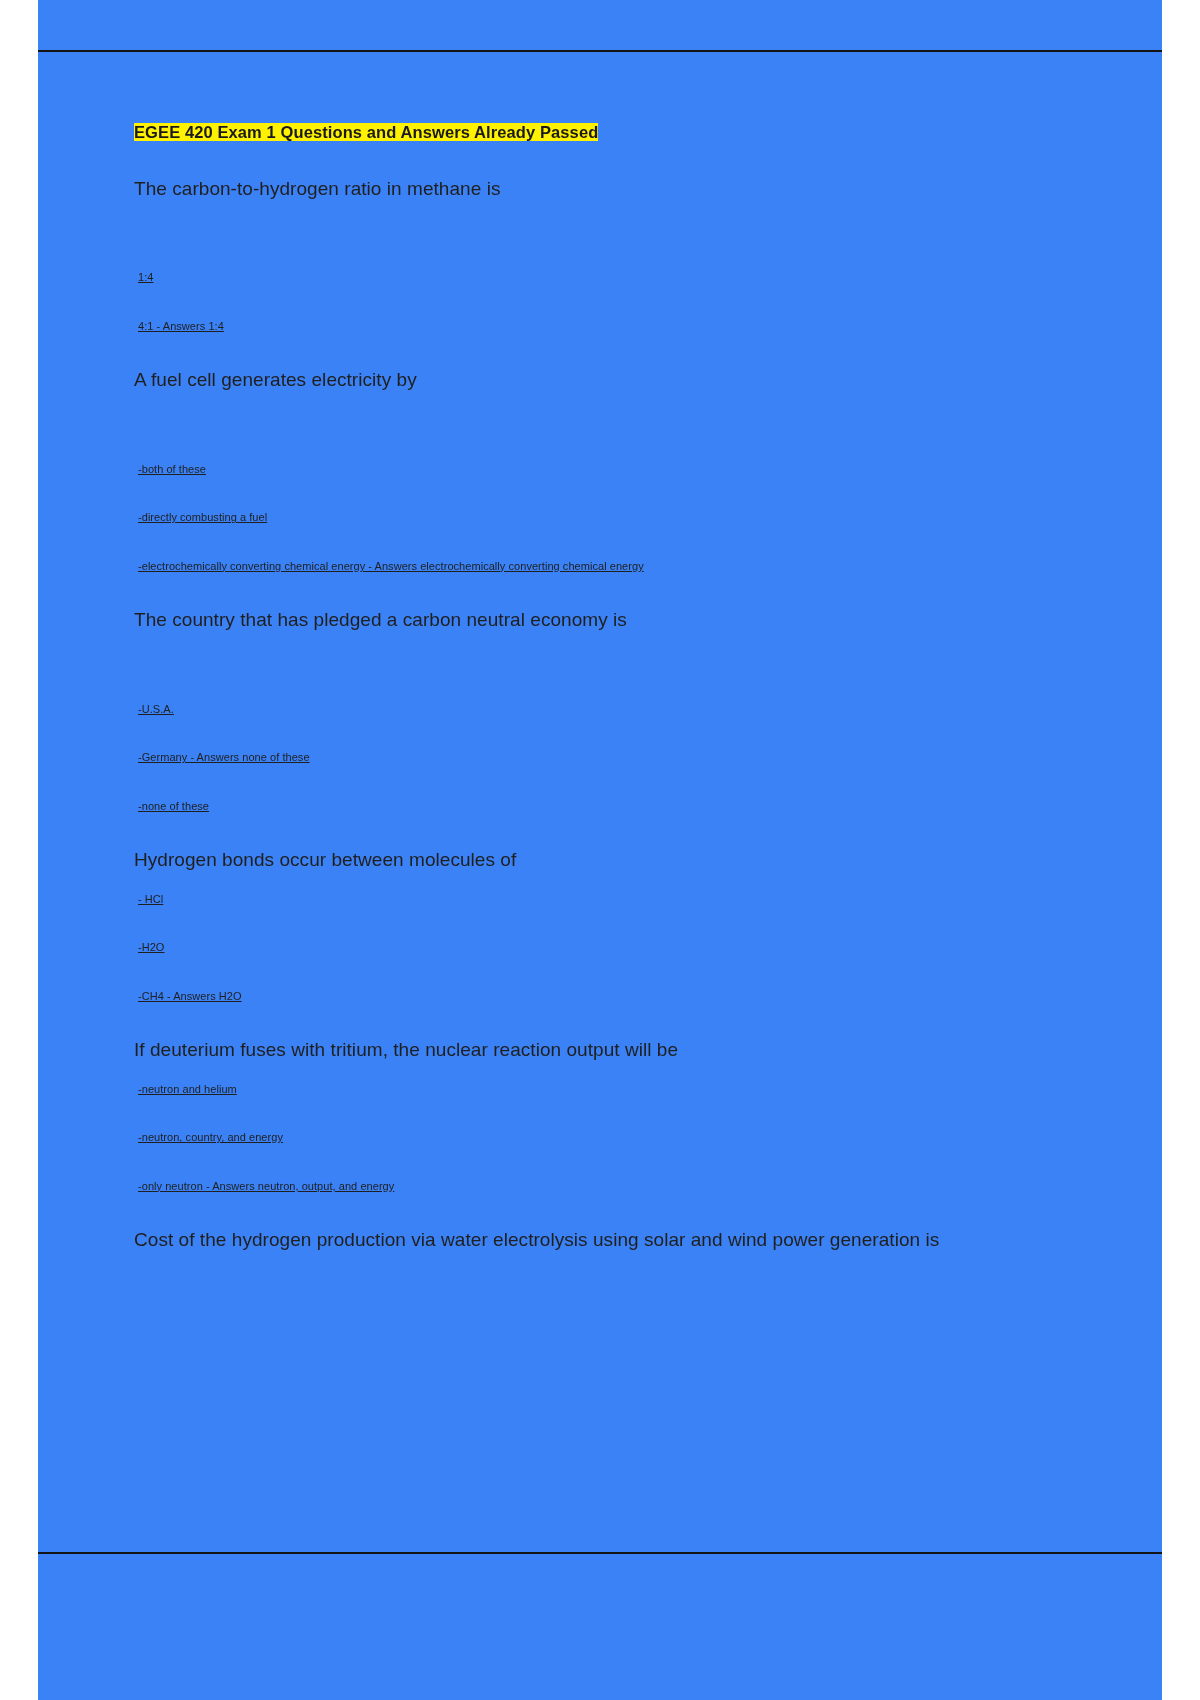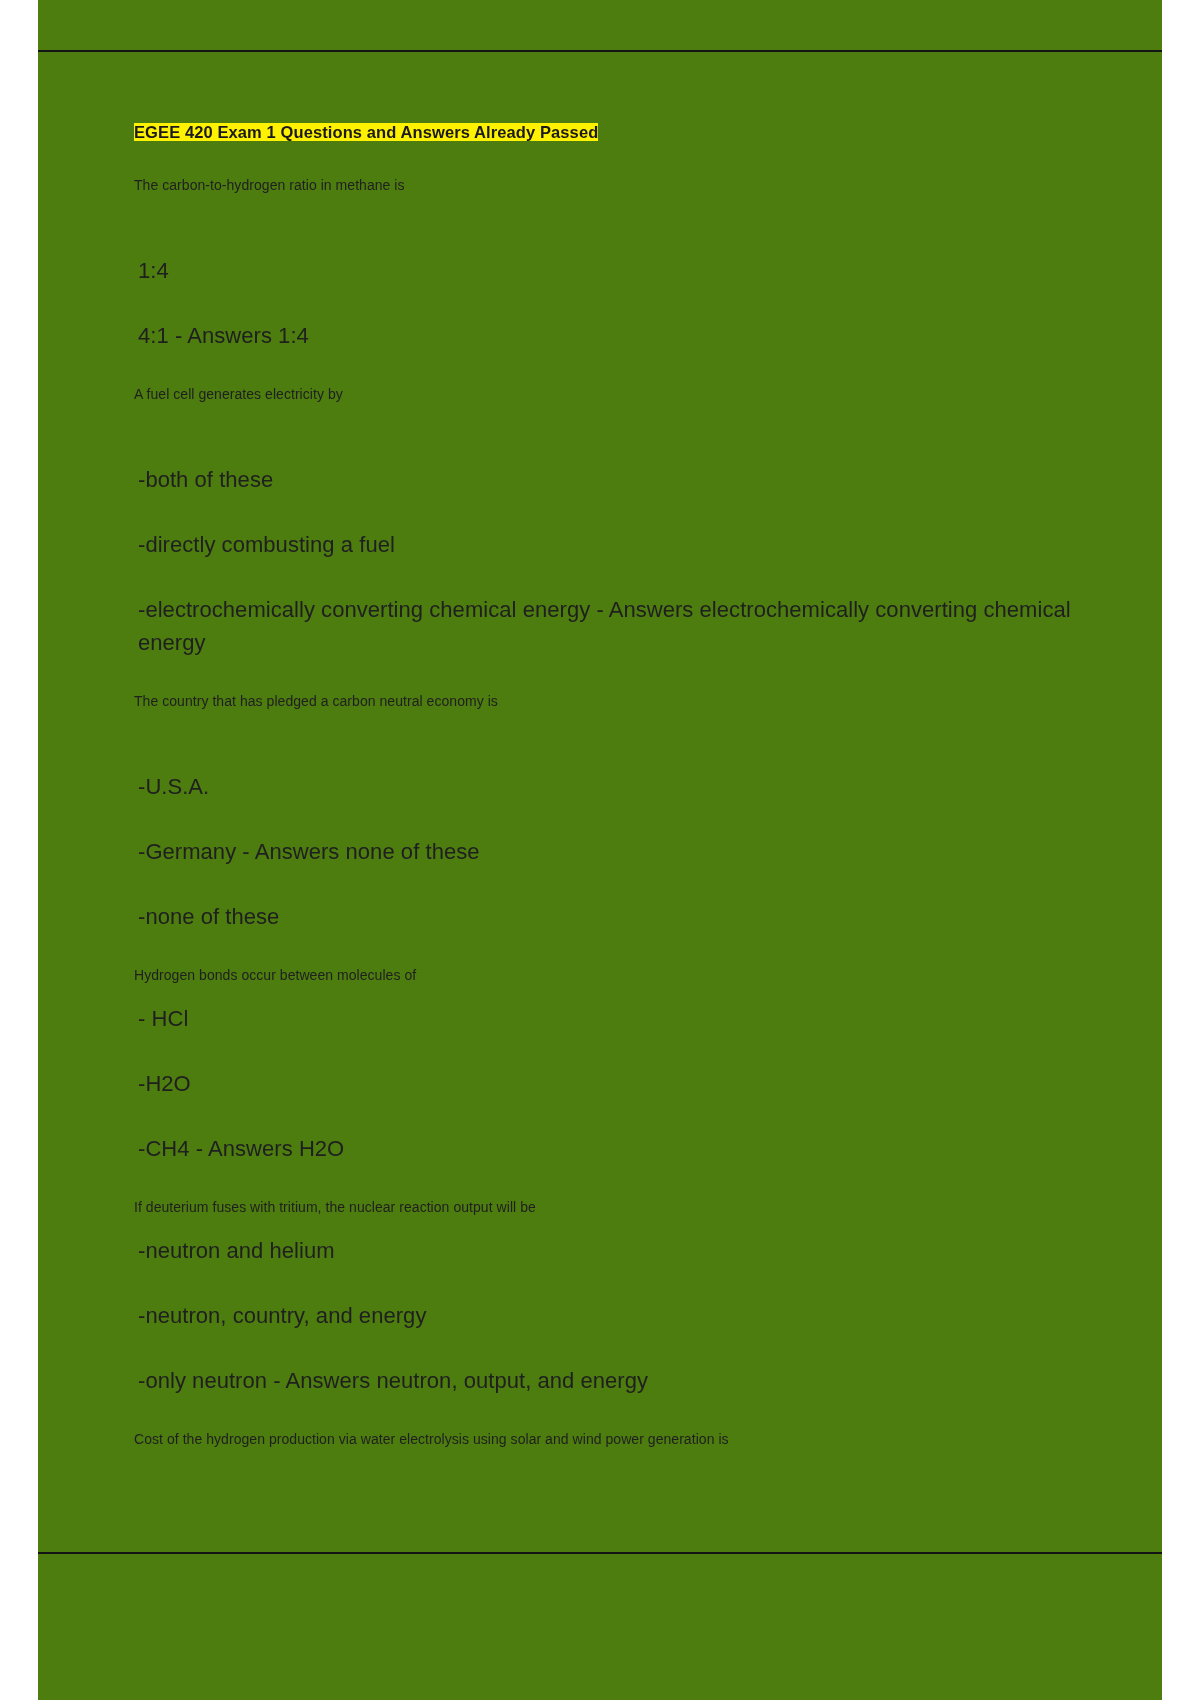--- a/index.html
+++ b/index.html
@@ -14,21 +14,21 @@
     color: #1a1a1a;
     position: relative;
     overflow: hidden;
   }
   .page {
     position: absolute;
     left: 38px;
     top: 0;
     width: 1124px;
     height: 1700px;
-    background: #4d7c0f;
+    background: #3b82f6;
   }
   .rule {
     position: absolute;
     left: 0;
     width: 1124px;
     height: 0;
     border-top: 2px solid #141414;
   }
   .rule-top { top: 50px; }
   .rule-bottom { top: 1552px; }
@@ -47,36 +47,37 @@
     background: #fff200;
     display: inline;
     line-height: 1.5;
     letter-spacing: 0.1px;
   }
   .title-wrap {
     margin: 0 0 30px 0;
   }
 
   .question {
-    font-size: 14px;
+    font-size: 19px;
     color: #1f1f1f;
     margin: 0 0 16px 0;
     line-height: 1.5;
     letter-spacing: 0.05px;
   }
   .spacer-block {
     height: 42px;
   }
   .option {
-    font-size: 22px;
+    font-size: 11px;
     color: #1f1f1f;
-    margin: 0 0 32px 2px;
+    margin: 8px 0 32px 2px;
     padding-left: 2px;
     line-height: 1.5;
     letter-spacing: 0.05px;
+    text-decoration: underline;
   }
   .block {
     margin-bottom: 0;
   }
 </style>
 </head>
 <body>
 
 <div class="page">
 

